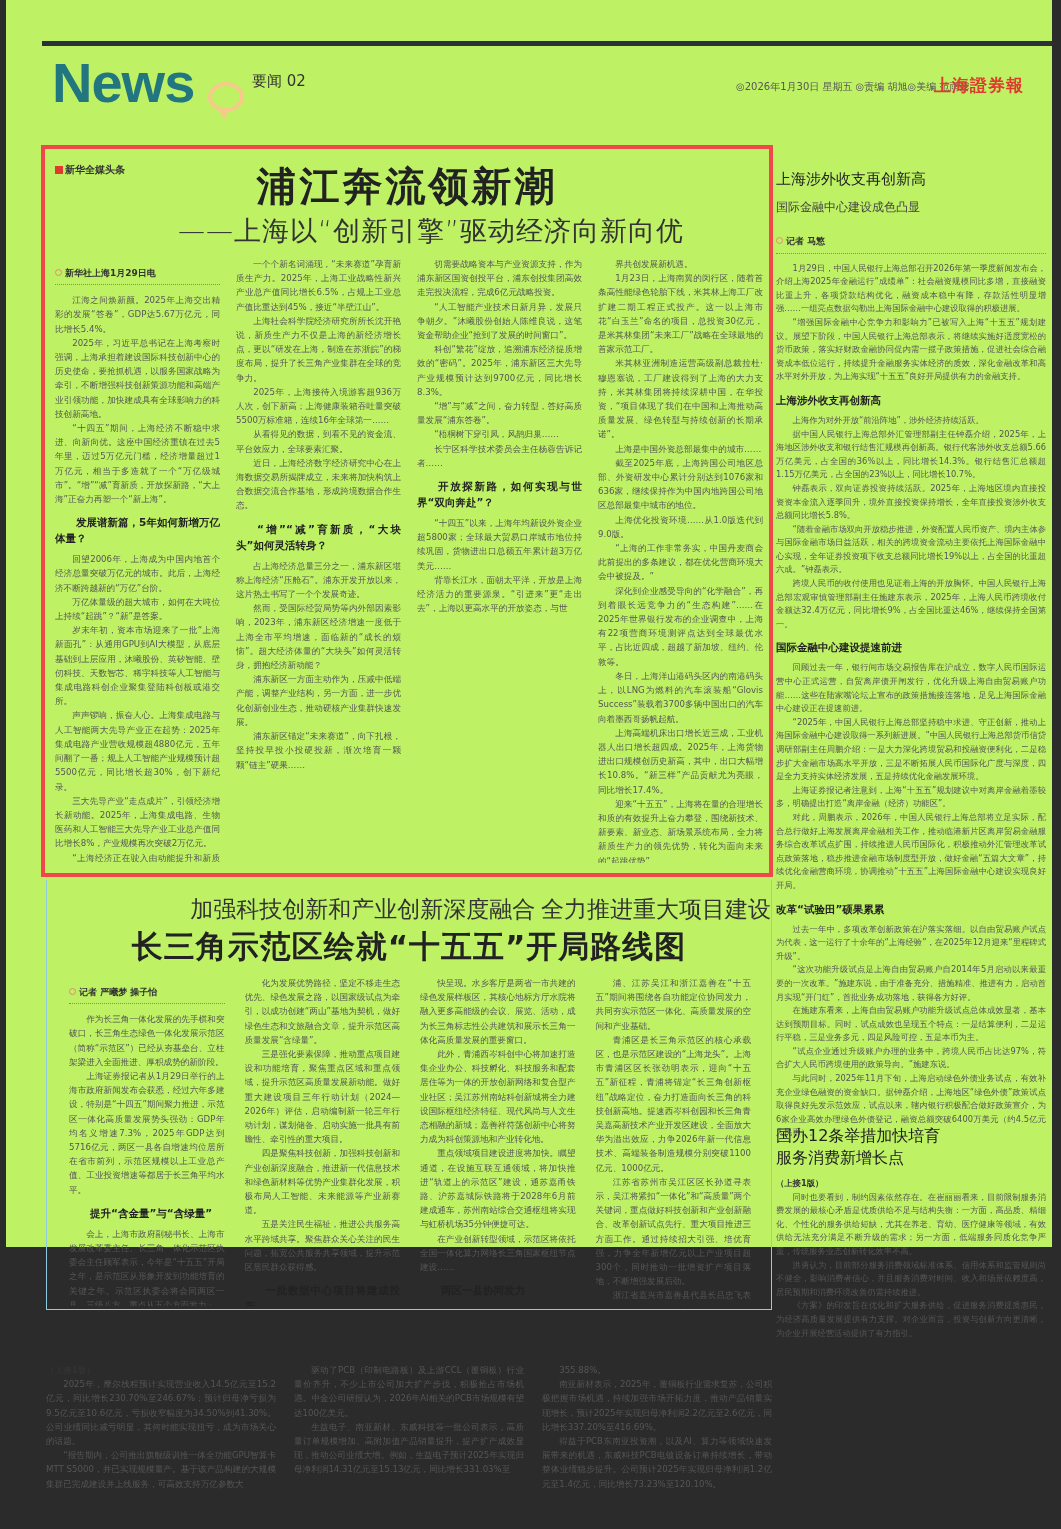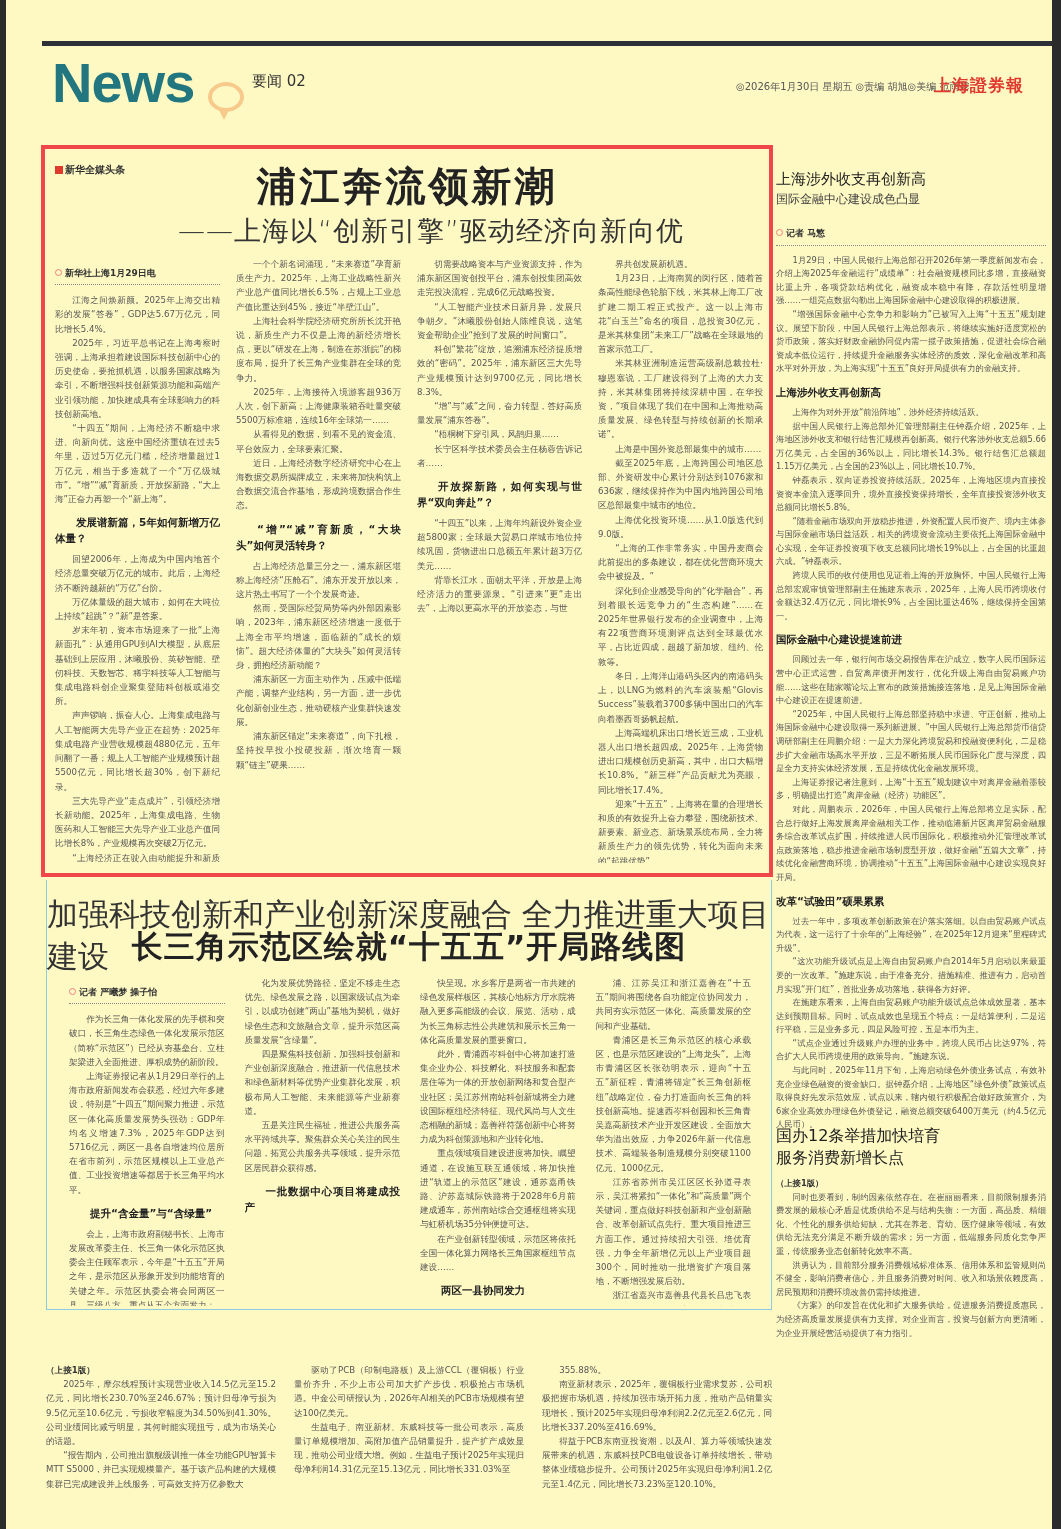--- a/index.html
+++ b/index.html
@@ -1,18 +1,18 @@
 <!DOCTYPE html>
 <html><head>
 <meta charset="utf-8">
 <style>
   * { box-sizing: border-box; margin: 0; padding: 0; }
   html, body { width: 1061px; height: 1529px; background: #2b2b2b; overflow: hidden; }
   body { font-family: "DejaVu Sans", "Liberation Sans", sans-serif; color: #444; position: relative; }
-  .page { position: absolute; left: 6px; top: 0; width: 1046px; height: 1529px; background: #fef9c3; }
+  .page { position: absolute; left: 6px; top: 0; width: 1046px; height: 1247px; background: #bef264; }
   .topbar { position: absolute; left: 36px; top: 41px; width: 1010px; height: 5px; background: #2d3036; }
   .news-logo { position: absolute; left: 46px; top: 50px; font-family: "Liberation Sans", sans-serif; font-weight: bold; font-size: 56px; color: #22767f; letter-spacing: -1px; }
   .bubble { position: absolute; left: 202px; top: 82px; width: 36px; height: 30px; border: 4px solid #f7c98a; border-radius: 50%; }
   .bubble-tail { position: absolute; left: 212px; top: 108px; width: 0; height: 0; border-left: 6px solid transparent; border-right: 6px solid transparent; border-top: 12px solid #f7c98a; }
   .section-label { position: absolute; left: 246px; top: 72px; font-size: 15px; color: #333; }
   .masthead-meta { position: absolute; left: 730px; top: 80px; font-size: 10px; color: #555; white-space: nowrap; }
   .brand { position: absolute; left: 928px; top: 74px; font-family: "DejaVu Serif", serif; font-weight: bold; font-size: 17px; color: #e03a2f; letter-spacing: 1px; }
 
   .lead-box { position: absolute; left: 35px; top: 145px; width: 732px; height: 732px; border: 4px solid #f0484a; }
   .kicker { position: absolute; left: 10px; top: 14px; font-size: 10px; font-weight: bold; color: #333; }
@@ -20,27 +20,27 @@
   .lead-title { position: absolute; left: 0; width: 100%; top: 10px; text-align: center; font-family: "DejaVu Sans", sans-serif; font-weight: bold; font-size: 40px; color: #222; letter-spacing: 3px; }
   .lead-sub { position: absolute; left: 0; width: 100%; top: 64px; text-align: center; font-size: 27px; color: #333; font-weight: 300; letter-spacing: 1px; padding-left: 48px; }
   .cols { position: absolute; left: 10px; top: 108px; width: 708px; height: 606px; display: flex; gap: 16px; }
   .col { flex: 1; font-size: 8.6px; line-height: 14.2px; color: #555; overflow: hidden; text-align: justify; }
   .col p { text-indent: 2em; margin-bottom: 0; }
   .col h4 { font-size: 10.5px; font-weight: bold; color: #222; margin: 8px 0 6px; line-height: 16px; text-indent: 2em; }
   .dateline { font-size: 9px; font-weight: bold; color: #333; border-bottom: 1px dotted #888; padding-bottom: 4px; margin-bottom: 8px; margin-top: 9px; }
   .dateline .dot { display: inline-block; width: 7px; height: 7px; border: 1.5px solid #f08080; border-radius: 50%; margin-right: 3px; }
 
   .second-box { position: absolute; left: 40px; top: 880px; width: 726px; height: 430px; border: 1px solid #8fcbe0; border-top: none; }
-  .second-sup { position: absolute; left: 0; width: 100%; top: 14px; text-align: left; font-size: 31px; color: #333; font-weight: 300; }
+  .second-sup { position: absolute; left: 0; width: 100%; top: 14px; text-align: right; font-size: 23px; color: #333; font-weight: 300; font-family: Liberation Serif, serif; }
   .second-title { position: absolute; left: 0; width: 100%; top: 46px; text-align: center; font-size: 31px; font-weight: bold; color: #222; letter-spacing: 1px; }
   .cols2 { position: absolute; left: 22px; top: 96px; width: 682px; height: 330px; display: flex; gap: 20px; }
 
   .side { position: absolute; left: 770px; top: 170px; width: 270px; }
   .side h2 { font-size: 15px; color: #222; font-weight: normal; }
-  .side .sub { font-size: 12px; color: #444; margin-top: 2px; margin-bottom: 10px; }
+  .side .sub { font-size: 12px; color: #444; margin-top: 10px; margin-bottom: 10px; }
   .side .col { width: 100%; font-size: 8.3px; line-height: 13.6px; }
   .side .col h4 { text-indent: 0; }
 
   .side2 { position: absolute; left: 770px; top: 1130px; width: 270px; }
   .side2 h2 { font-size: 16px; color: #222; font-weight: normal; line-height: 22px; }
 
   .bottom-strip { position: absolute; left: 40px; top: 1363px; width: 726px; height: 150px; display: flex; gap: 18px; }
   .bottom-strip .col { font-size: 8.6px; line-height: 14.2px; }
   .jump { font-weight: bold; color: #333; text-indent: 0 !important; }
 </style>
@@ -122,20 +122,21 @@
         <div class="dateline"><span class="dot"></span><span>记者 严曦梦 操子怡</span></div>
         <p>作为长三角一体化发展的先手棋和突破口，长三角生态绿色一体化发展示范区（简称“示范区”）已经从夯基垒台、立柱架梁进入全面推进、厚积成势的新阶段。</p>
         <p>上海证券报记者从1月29日举行的上海市政府新闻发布会获悉，经过六年多建设，特别是“十四五”期间聚力推进，示范区一体化高质量发展势头强劲：GDP年均名义增速7.3%，2025年GDP达到5716亿元，两区一县各自增速均位居所在省市前列，示范区规模以上工业总产值、工业投资增速等都居于长三角平均水平。</p>
         <h4>提升“含金量”与“含绿量”</h4>
         <p>会上，上海市政府副秘书长、上海市发展改革委主任、长三角一体化示范区执委会主任顾军表示，今年是“十五五”开局之年，是示范区从形象开发到功能培育的关键之年。示范区执委会将会同两区一县、三级八方，重点从五个方面发力：</p>
         <p>一是深化改革创新，形成改革授权和制度创新闭环机制……</p>
 
       </div>
       <div class="col">
         <p>化为发展优势路径，坚定不移走生态优先、绿色发展之路，以国家级试点为牵引，以成功创建“两山”基地为契机，做好绿色生态和文旅融合文章，提升示范区高质量发展“含绿量”。</p>
+        <p>三是强化要素保障，推动重点项目建设和功能培育，聚焦重点区域和重点领域，提升示范区高质量发展新动能。做好重大建设项目三年行动计划（2024—2026年）评估，启动编制新一轮三年行动计划，谋划储备、启动实施一批具有前瞻性、牵引性的重大项目。</p>
         <p>四是聚焦科技创新，加强科技创新和产业创新深度融合，推进新一代信息技术和绿色新材料等优势产业集群化发展，积极布局人工智能、未来能源等产业新赛道。</p>
         <p>五是关注民生福祉，推进公共服务高水平跨域共享。聚焦群众关心关注的民生问题，拓宽公共服务共享领域，提升示范区居民群众获得感。</p>
         <h4>一批数据中心项目将建成投产</h4>
 
       </div>
       <div class="col">
         <p>快呈现。水乡客厅是两省一市共建的绿色发展样板区，其核心地标方厅水院将融入更多高能级的会议、展览、活动，成为长三角标志性公共建筑和展示长三角一体化高质量发展的重要窗口。</p>
         <p>此外，青浦西岑科创中心将加速打造集企业办公、科技孵化、科技服务和配套居住等为一体的开放创新网络和复合型产业社区；吴江苏州南站科创新城将全力建设国际枢纽经济特征、现代风尚与人文生态相融的新城；嘉善祥符荡创新中心将努力成为科创策源地和产业转化地。</p>
         <p>重点领域项目建设进度将加快。瞩望通道，在设施互联互通领域，将加快推进“轨道上的示范区”建设，通苏嘉甬铁路、沪苏嘉城际铁路将于2028年6月前建成通车，苏州南站综合交通枢纽将实现与虹桥机场35分钟便捷可达。</p>
         <p>在产业创新转型领域，示范区将依托全国一体化算力网络长三角国家枢纽节点建设……</p>

